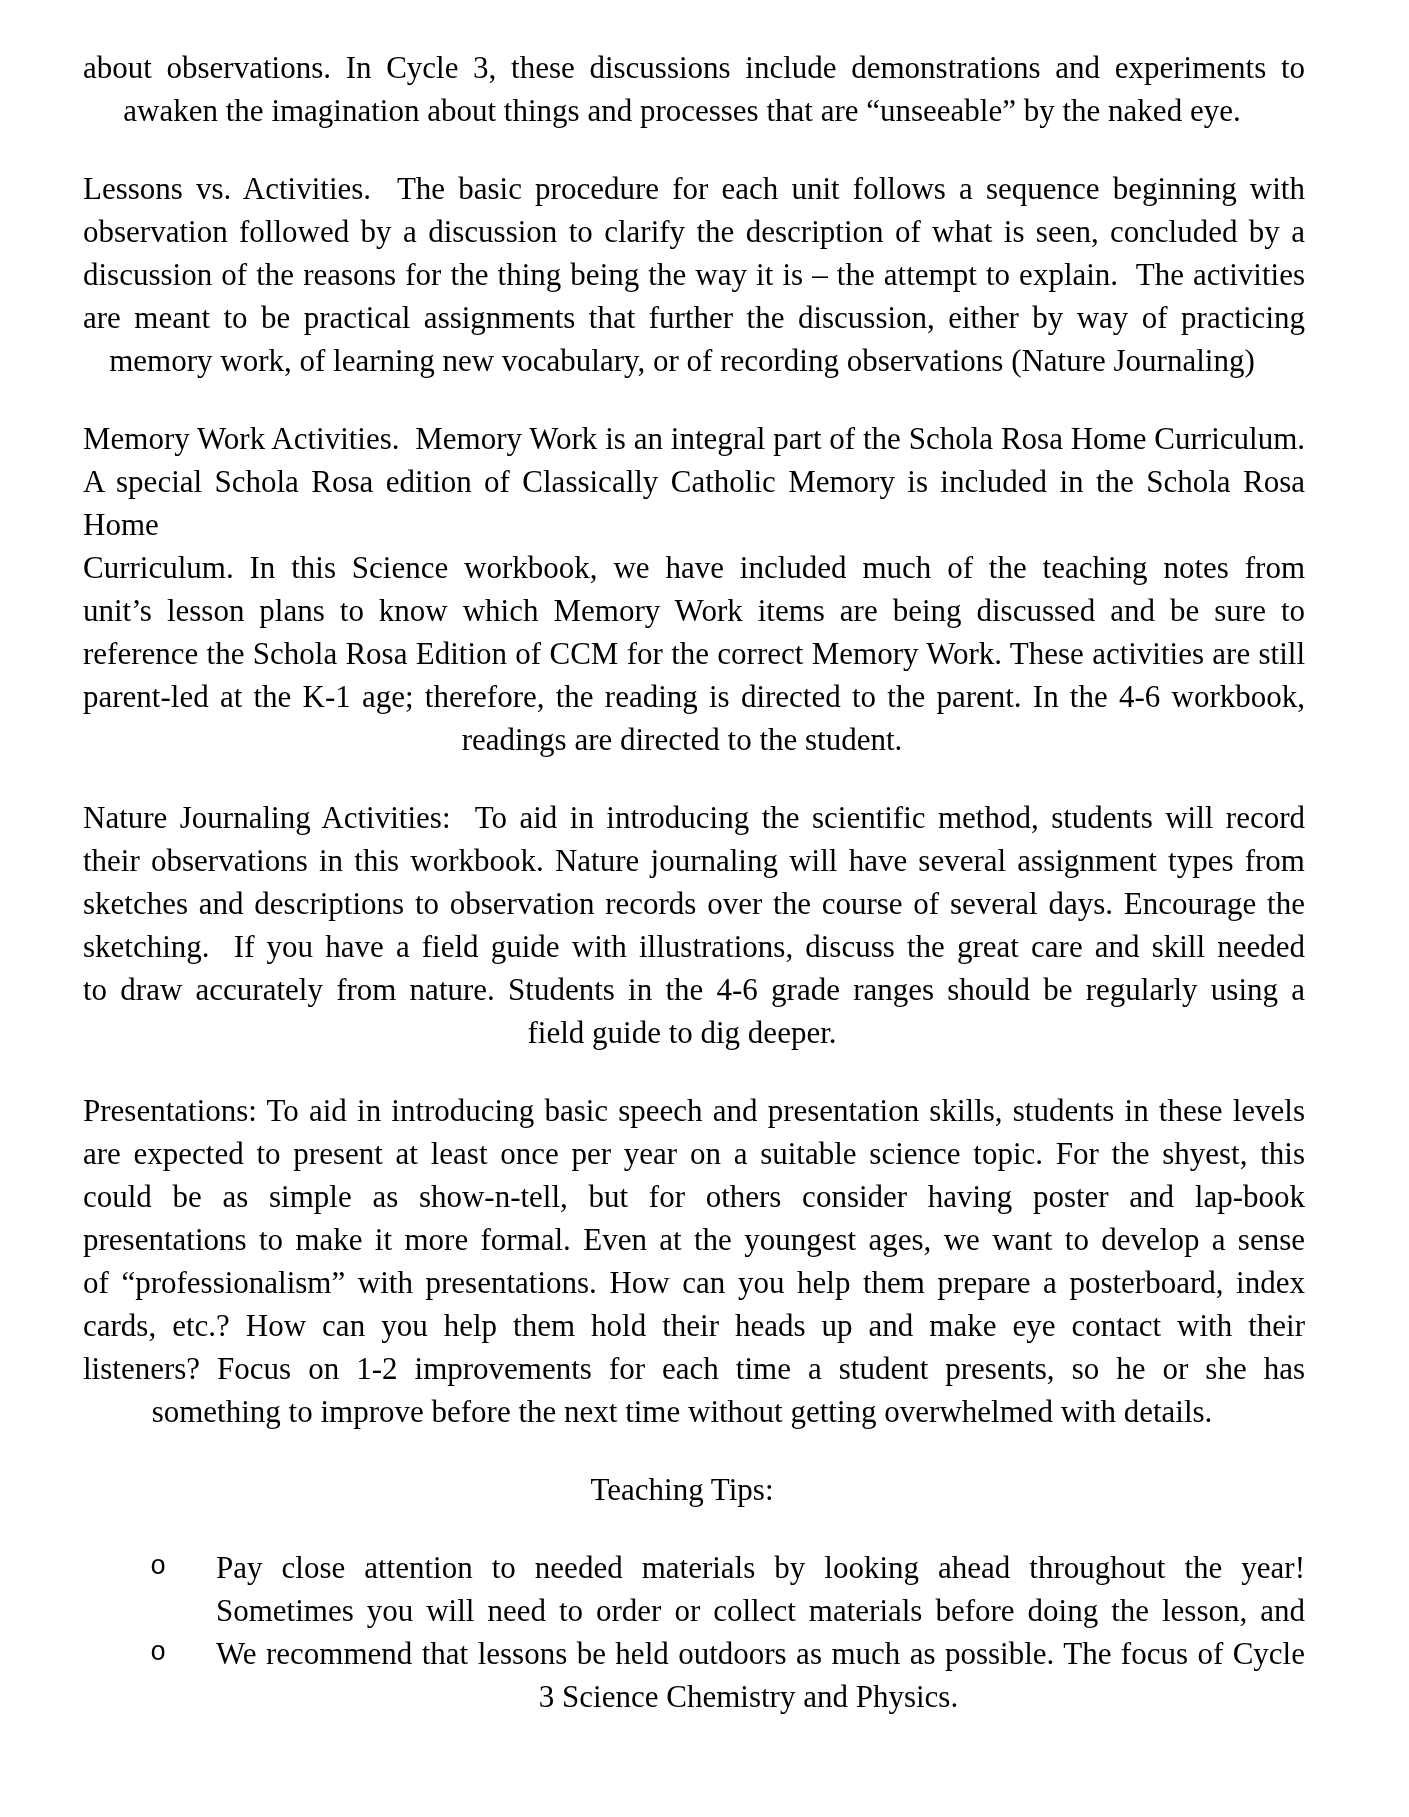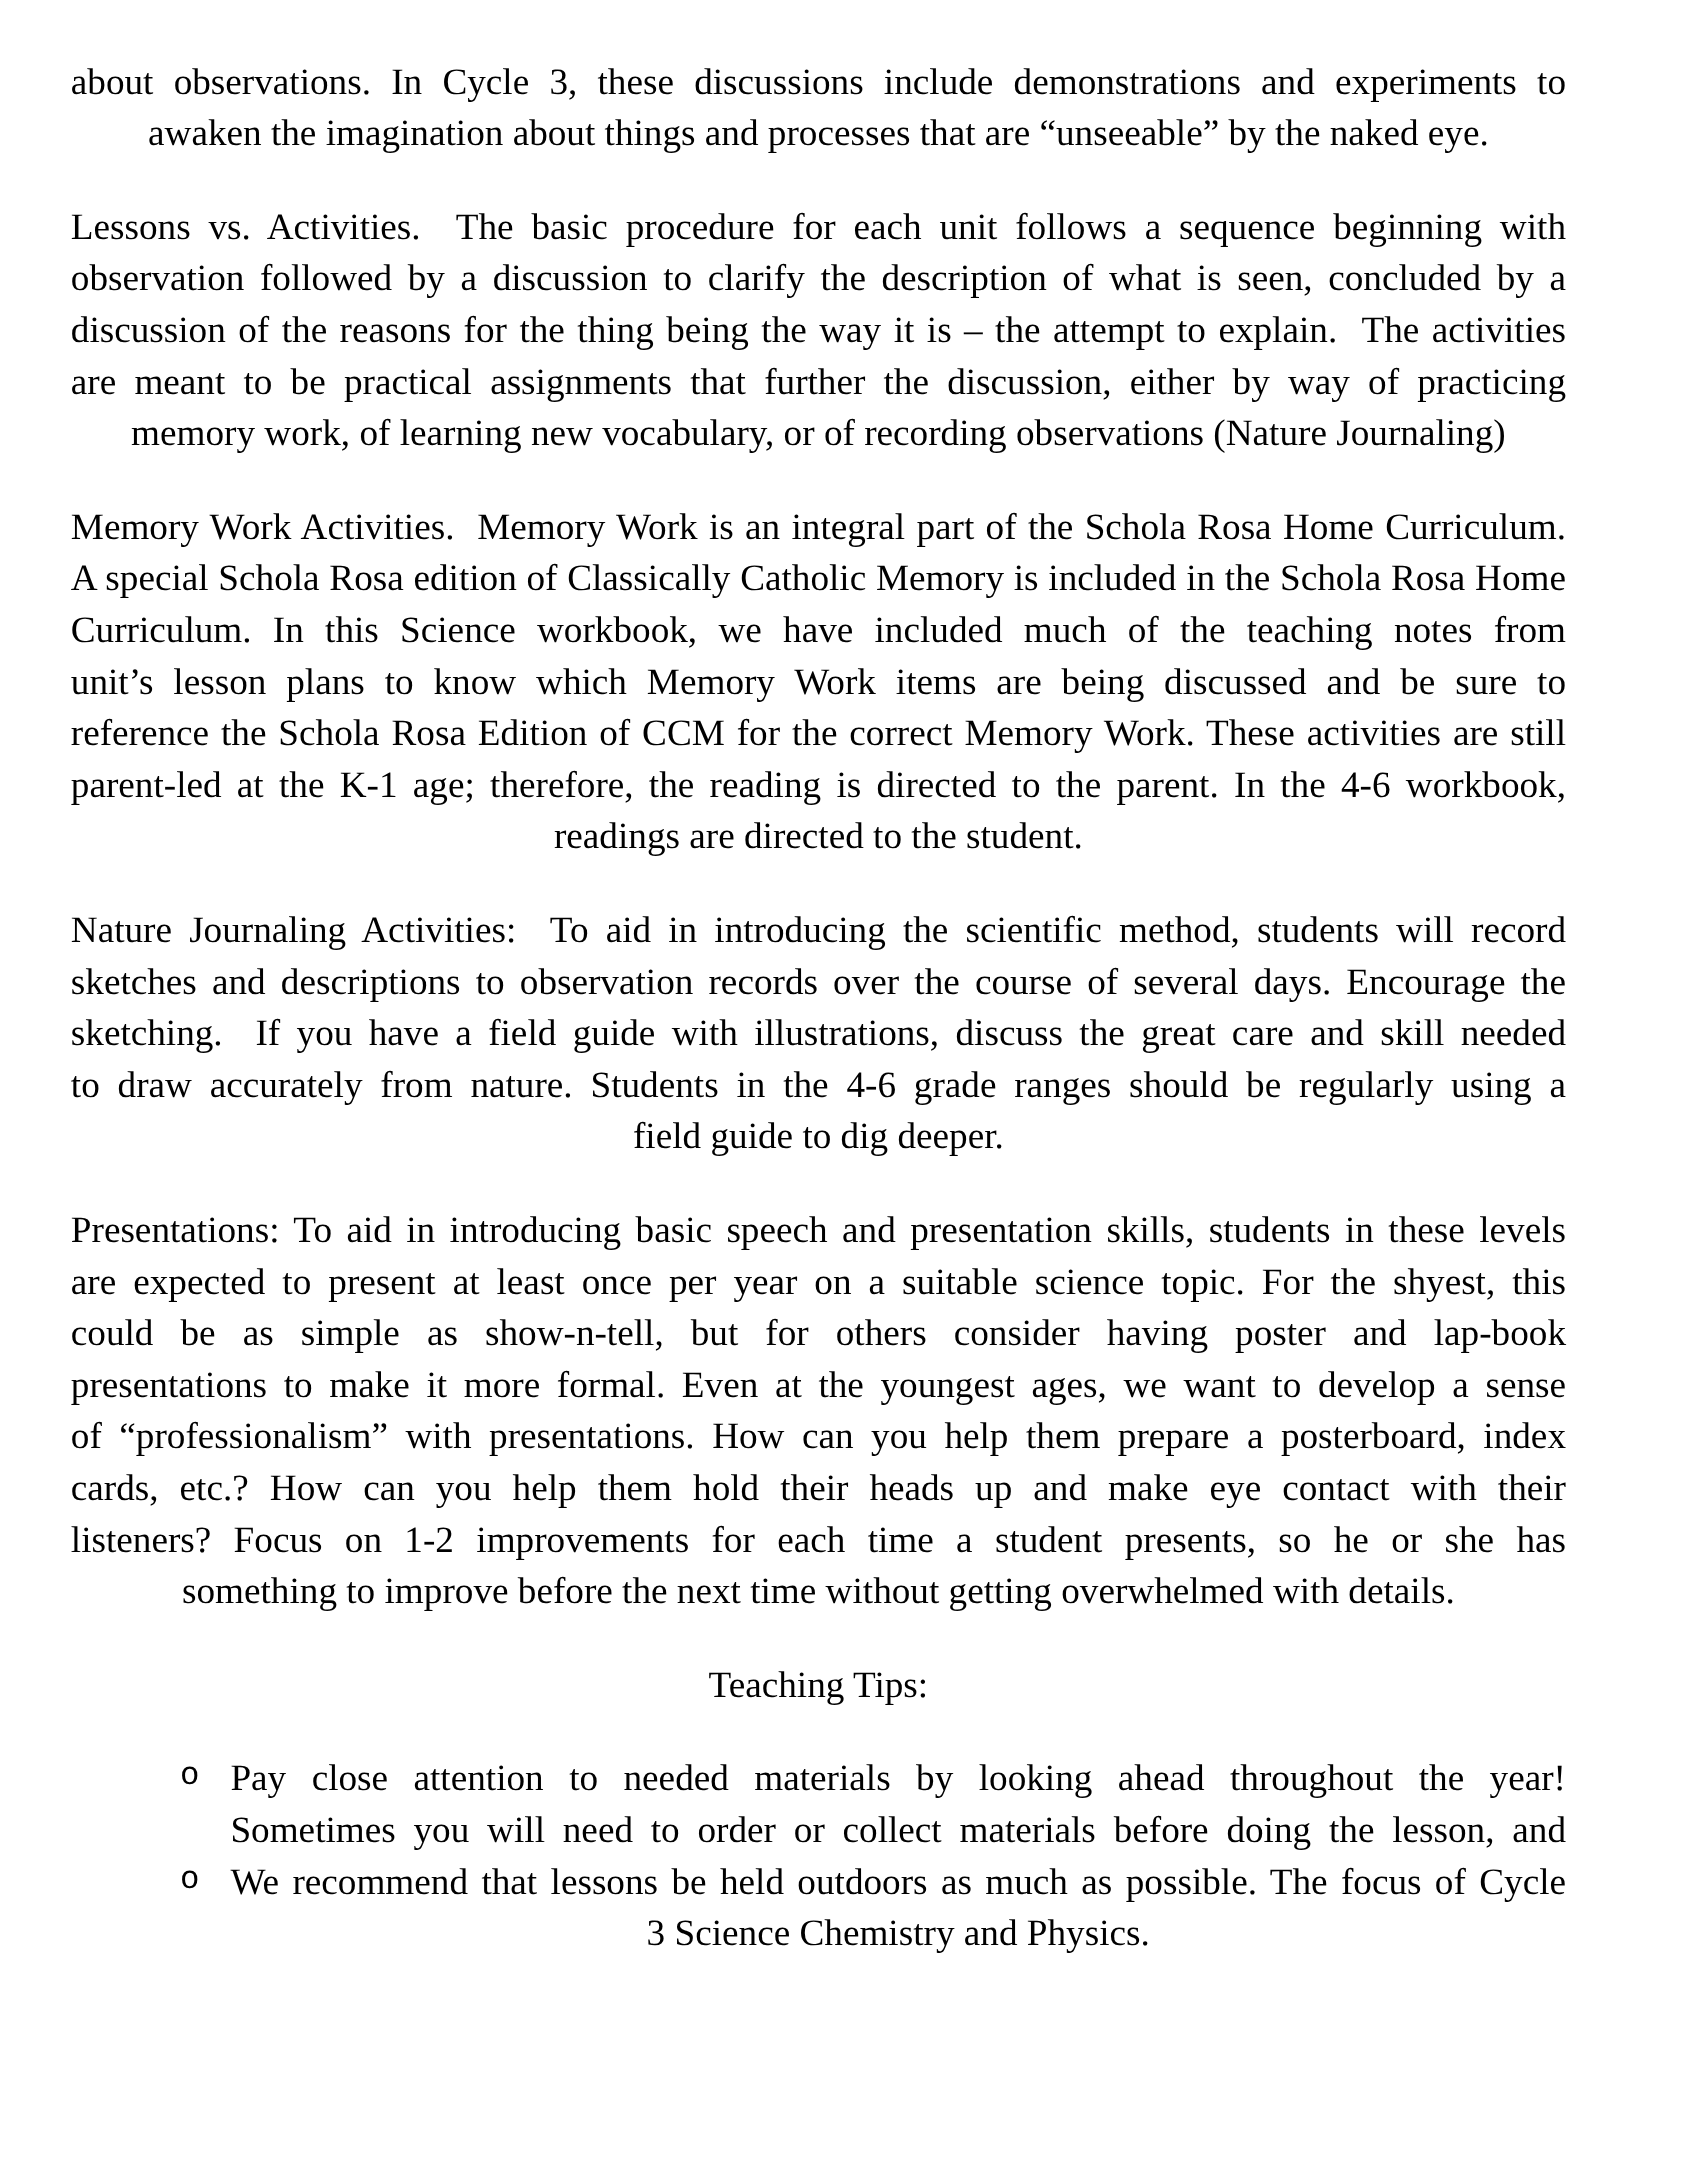--- a/index.html
+++ b/index.html
@@ -25,20 +25,21 @@
     -webkit-font-smoothing: antialiased;
   }
   .paragraph { margin: 0 0 35px 0; }
   .paragraph:last-child { margin-bottom: 0; }
   .line {
     text-align: center;
   }
   .line.justify {
     text-align: justify;
     text-align-last: justify;
+    margin-left: 24px;
   }
   .i { }
   .bullet-list { margin: 0 0 35px 0; }
   .bullet-item { position: relative; padding-left: 133px; }
   .bullet-marker {
     position: absolute;
     left: 91px;
     top: 0;
     font-family: "Liberation Mono", monospace;
     font-size: 27px;
@@ -66,20 +67,21 @@
         <div class="line justify"><span class="i">Memory Work Activities.</span><span class="">&nbsp; Memory Work is an integral part of the </span><span class="i">Schola Rosa Home Curriculum.</span></div>
         <div class="line justify"><span class="">A special Schola Rosa edition of </span><span class="i">Classically Catholic Memory</span><span class=""> is included in the </span><span class="i">Schola Rosa Home</span></div>
         <div class="line justify"><span class="i">Curriculum.</span><span class=""> In this Science workbook, we have included much of the teaching notes from</span></div>
         <div class="line justify"><span class="">unit’s lesson plans to know which Memory Work items are being discussed and be sure to</span></div>
         <div class="line justify"><span class="">reference the </span><span class="i">Schola Rosa</span><span class=""> Edition of CCM for the correct Memory Work. These activities are still</span></div>
         <div class="line justify"><span class="">parent-led at the K-1 age; therefore, the reading is directed to the parent. In the 4-6 workbook,</span></div>
         <div class="line"><span class="">readings are directed to the student.</span></div>
       </div>
       <div class="paragraph">
         <div class="line justify"><span class="i">Nature Journaling Activities:</span><span class="">&nbsp; To aid in introducing the scientific method, students will record</span></div>
+        <div class="line justify"><span class="">their observations in this workbook. Nature journaling will have several assignment types from</span></div>
         <div class="line justify"><span class="">sketches and descriptions to observation records over the course of several days. Encourage the</span></div>
         <div class="line justify"><span class="">sketching.&nbsp; If you have a field guide with illustrations, discuss the great care and skill needed</span></div>
         <div class="line justify"><span class="">to draw accurately from nature. Students in the 4-6 grade ranges should be regularly using a</span></div>
         <div class="line"><span class="">field guide to dig deeper.</span></div>
       </div>
       <div class="paragraph">
         <div class="line justify"><span class="i">Presentations:</span><span class=""> To aid in introducing basic speech and presentation skills, students in these levels</span></div>
         <div class="line justify"><span class="">are expected to present at least once per year on a suitable science topic. For the shyest, this</span></div>
         <div class="line justify"><span class="">could be as simple as show-n-tell, but for others consider having poster and lap-book</span></div>
         <div class="line justify"><span class="">presentations to make it more formal. Even at the youngest ages, we want to develop a sense</span></div>

